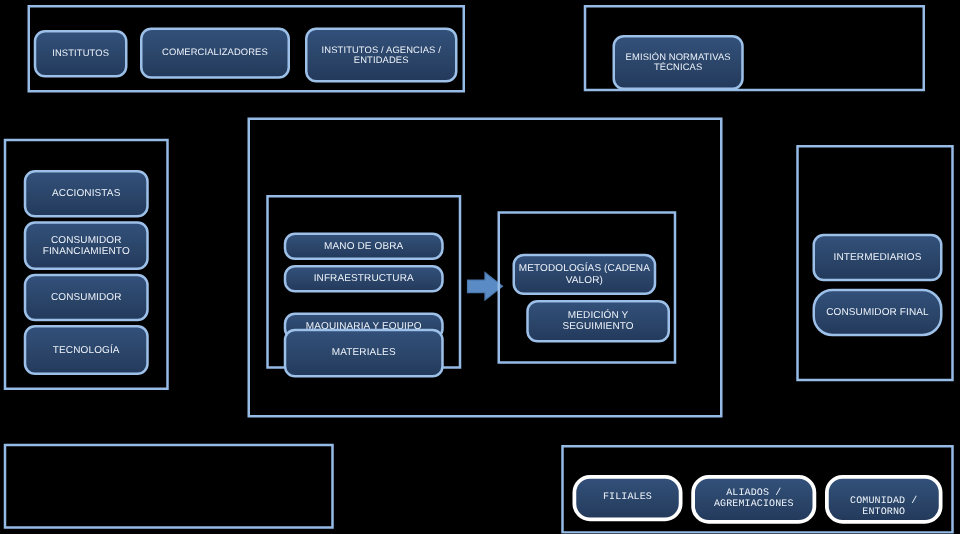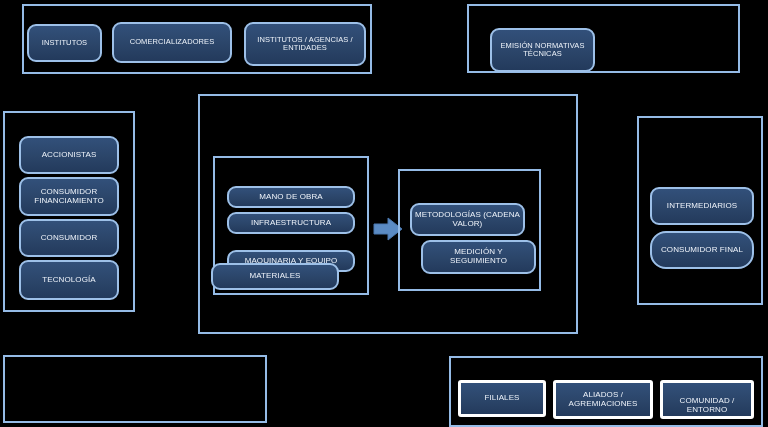--- a/index.html
+++ b/index.html
@@ -42,21 +42,22 @@
     letter-spacing: .1px;
     padding: 1px 3px;
     overflow: hidden;
   }
   .node span { display: block; width: 100%; }
 
   
   .node.white-edge {
     border-color: #ffffff;
     border-width: 3px;
-    border-radius: 3px;
+    border-radius: 14px;
+    font-family: Liberation Mono, monospace;
   }
   .t75 { font-size: 7.5px; }
   .t8  { font-size: 8px; }
 
   
   .arrow {
     position: absolute;
     width: 30px;
     height: 30px;
   }
@@ -106,21 +107,21 @@
   </div>
   <div class="node t8" style="left:227px; top:186px; width:128px; height:22px;">
     <span>MANO DE OBRA</span>
   </div>
   <div class="node t8" style="left:227px; top:212px; width:128px; height:22px;align-items:center;">
     <span>INFRAESTRUCTURA</span>
   </div>
   <div class="node t8" style="left:227px; top:238px; width:128px; height:22px;margin-top:12px;">
     <span>MAQUINARIA Y EQUIPO</span>
   </div>
-  <div class="node t8" style="left:211px; top:263px; width:128px; height:27px;text-align:center;">
+  <div class="node t8" style="left:227px; top:263px; width:128px; height:39px;text-align:center;">
     <span>MATERIALES</span>
   </div>
 
   <div class="arrow" style="left:373px; top:214px;">
     <svg width="30" height="30" viewBox="0 0 30 30" aria-hidden="true">
       <polygon points="1,10 15,10 15,4 29,15 15,26 15,20 1,20" fill="#5b8bc4" stroke="#4a79b0" stroke-width="1"></polygon>
     </svg>
   </div>
 
   <div class="group" style="left:398px; top:169px; width:143px; height:122px;">

